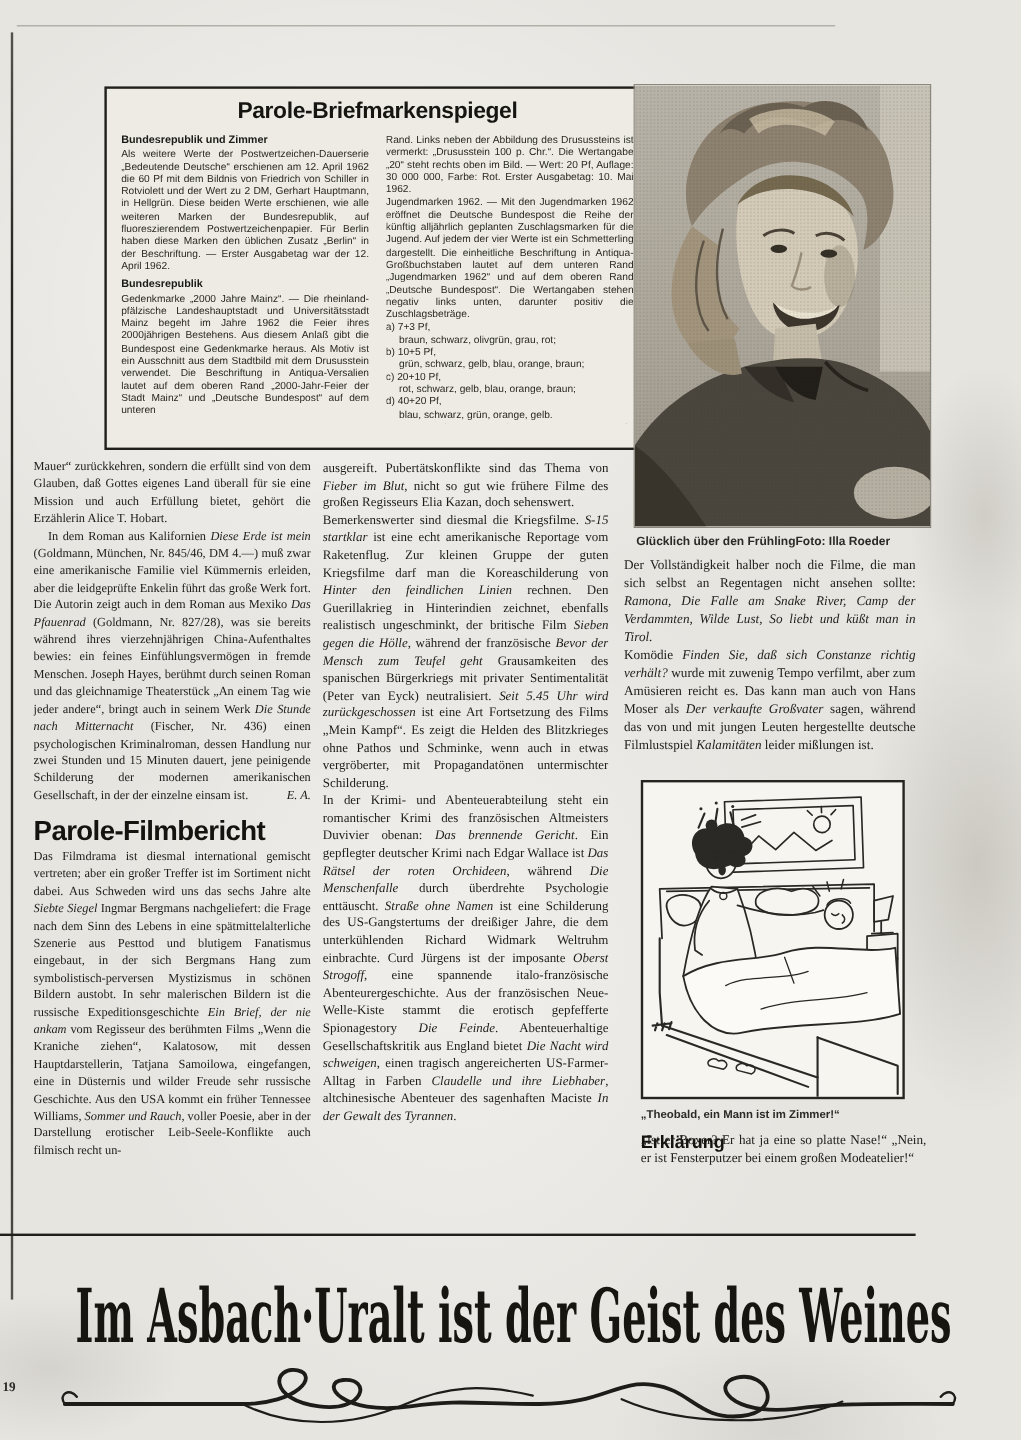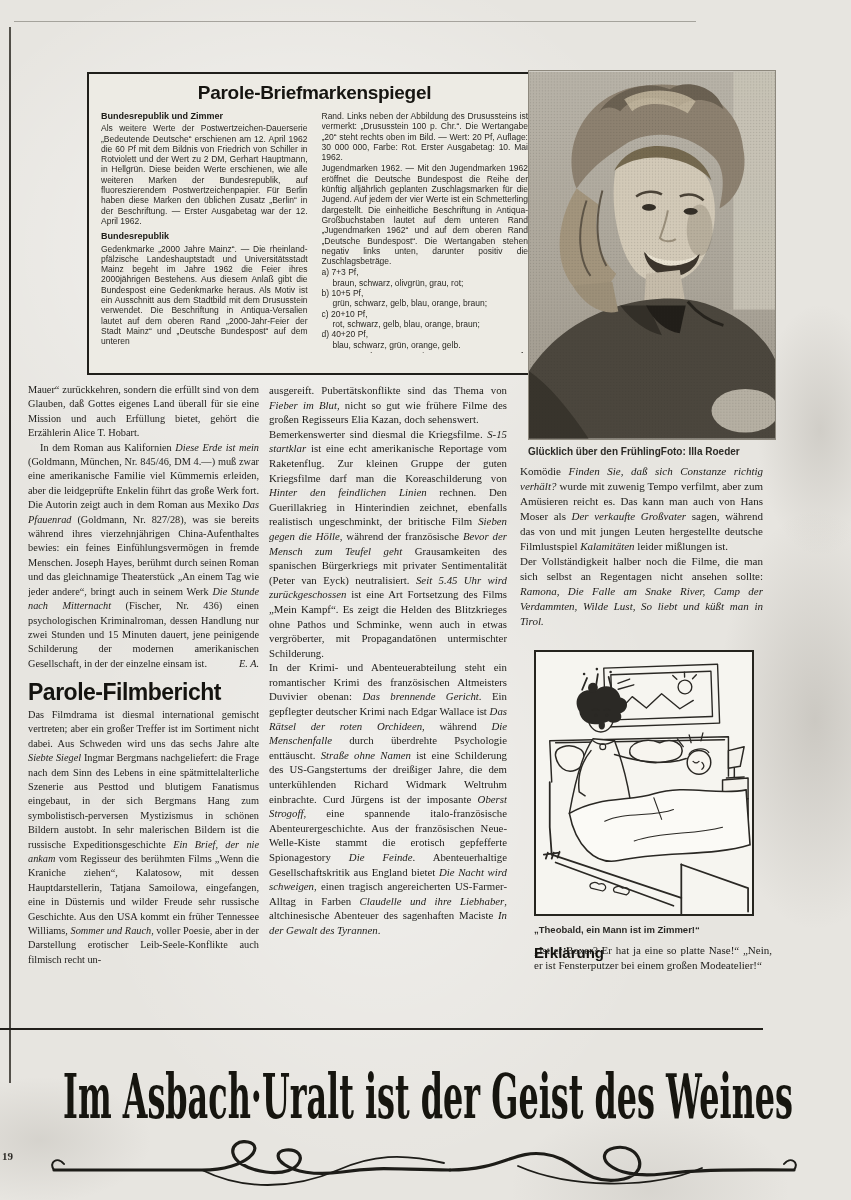--- a/index.html
+++ b/index.html
@@ -25,21 +25,21 @@
   .box-col h2{font-size:9px;margin:5px 0 2px;color:#1b1a16;}
   .box-col h2:first-child{margin-top:0;}
   .box-col p{margin:0 0 1px;}
   .stamp-item .lbl{margin:0;}
   .stamp-item .clrs{margin:0;padding-left:11px;}
   .box-footer{display:flex;justify-content:space-between;margin-top:1px;}
   .box-footer .sig{font-weight:bold;}
   
   .photo{position:absolute;left:528px;top:70px;width:248px;height:370px;margin:0;border:1px solid #8d887d;box-sizing:border-box;}
   .photo svg{display:block;width:100%;height:100%;}
-  .photo-caption-row{position:absolute;left:528px;top:446px;width:248px;display:flex;justify-content:flex-start;
+  .photo-caption-row{position:absolute;left:512px;top:446px;width:248px;display:flex;justify-content:center;
     font-family:"Liberation Sans",sans-serif;font-size:10px;font-weight:600;color:#2b2a26;}
   
   .col{position:absolute;text-align:justify;overflow:hidden;}
   .col p{margin:0;}
   .col i{font-style:italic;}
   .col1{left:28px;top:383px;width:231px;height:650px;font-size:10.3px;line-height:14.4px;}
   .col1 .indent{text-indent:12px;}
   .byline{text-align:right;font-style:italic;margin-top:-14px;font-size:10.3px;}
   .film-heading{font-family:"Liberation Sans",sans-serif;font-size:23px;letter-spacing:-.5px;margin:13px 0 9px;color:#14130f;}
   .col2{left:269px;top:383px;width:238px;height:646px;font-size:10.8px;line-height:14.6px;}
@@ -159,22 +159,22 @@
     <p>Das Filmdrama ist diesmal international gemischt vertreten; aber ein großer Treffer ist im Sortiment nicht dabei. Aus Schweden wird uns das sechs Jahre alte <i>Siebte Siegel</i> Ingmar Bergmans nachgeliefert: die Frage nach dem Sinn des Lebens in eine spätmittelalterliche Szenerie aus Pesttod und blutigem Fanatismus eingebaut, in der sich Bergmans Hang zum symbolistisch-perversen Mystizismus in schönen Bildern austobt. In sehr malerischen Bildern ist die russische Expeditionsgeschichte <i>Ein Brief, der nie ankam</i> vom Regisseur des berühmten Films „Wenn die Kraniche ziehen“, Kalatosow, mit dessen Hauptdarstellerin, Tatjana Samoilowa, eingefangen, eine in Düsternis und wilder Freude sehr russische Geschichte. Aus den USA kommt ein früher Tennessee Williams, <i>Sommer und Rauch</i>, voller Poesie, aber in der Darstellung erotischer Leib-Seele-Konflikte auch filmisch recht un-</p>
   </div>
 
   <div class="col col2">
     <p>ausgereift. Pubertätskonflikte sind das Thema von <i>Fieber im Blut</i>, nicht so gut wie frühere Filme des großen Regisseurs Elia Kazan, doch sehenswert.</p>
     <p>Bemerkenswerter sind diesmal die Kriegsfilme. <i>S-15 startklar</i> ist eine echt amerikanische Reportage vom Raketenflug. Zur kleinen Gruppe der guten Kriegsfilme darf man die Koreaschilderung von <i>Hinter den feindlichen Linien</i> rechnen. Den Guerillakrieg in Hinterindien zeichnet, ebenfalls realistisch ungeschminkt, der britische Film <i>Sieben gegen die Hölle</i>, während der französische <i>Bevor der Mensch zum Teufel geht</i> Grausamkeiten des spanischen Bürgerkriegs mit privater Sentimentalität (Peter van Eyck) neutralisiert. <i>Seit 5.45 Uhr wird zurückgeschossen</i> ist eine Art Fortsetzung des Films „Mein Kampf“. Es zeigt die Helden des Blitzkrieges ohne Pathos und Schminke, wenn auch in etwas vergröberter, mit Propagandatönen untermischter Schilderung.</p>
     <p>In der Krimi- und Abenteuerabteilung steht ein romantischer Krimi des französischen Altmeisters Duvivier obenan: <i>Das brennende Gericht</i>. Ein gepflegter deutscher Krimi nach Edgar Wallace ist <i>Das Rätsel der roten Orchideen</i>, während <i>Die Menschenfalle</i> durch überdrehte Psychologie enttäuscht. <i>Straße ohne Namen</i> ist eine Schilderung des US-Gangstertums der dreißiger Jahre, die dem unterkühlenden Richard Widmark Weltruhm einbrachte. Curd Jürgens ist der imposante <i>Oberst Strogoff</i>, eine spannende italo-französische Abenteurergeschichte. Aus der französischen Neue-Welle-Kiste stammt die erotisch gepfefferte Spionagestory <i>Die Feinde</i>. Abenteuerhaltige Gesellschaftskritik aus England bietet <i>Die Nacht wird schweigen</i>, einen tragisch angereicherten US-Farmer-Alltag in Farben <i>Claudelle und ihre Liebhaber</i>, altchinesische Abenteuer des sagenhaften Maciste <i>In der Gewalt des Tyrannen</i>.</p>
   </div>
 
   <div class="col col3">
+    <p>Der Vollständigkeit halber noch die Filme, die man sich selbst an Regentagen nicht ansehen sollte: <i>Ramona, Die Falle am Snake River, Camp der Verdammten, Wilde Lust, So liebt und küßt man in Tirol.</i></p>
     <p>Komödie <i>Finden Sie, daß sich Constanze richtig verhält?</i> wurde mit zuwenig Tempo verfilmt, aber zum Amüsieren reicht es. Das kann man auch von Hans Moser als <i>Der verkaufte Großvater</i> sagen, während das von und mit jungen Leuten hergestellte deutsche Filmlustspiel <i>Kalamitäten</i> leider mißlungen ist.</p>
-    <p>Der Vollständigkeit halber noch die Filme, die man sich selbst an Regentagen nicht ansehen sollte: <i>Ramona, Die Falle am Snake River, Camp der Verdammten, Wilde Lust, So liebt und küßt man in Tirol.</i></p>
   </div>
 
   <figure class="cartoon">
     <svg viewBox="0 0 220 266">
       <g class="art" stroke-width="1.4" transform="rotate(-2 128 44)">
         <rect x="70" y="14" width="116" height="60"></rect>
         <rect x="77" y="21" width="102" height="46"></rect>
         <circle cx="152" cy="36" r="7"></circle>
         <path d="M144 28 L140 24 M160 28 L164 24 M152 26 L152 21"></path>
         <path d="M80 62 L98 44 L112 56 L128 42 L146 58 L160 50"></path>

